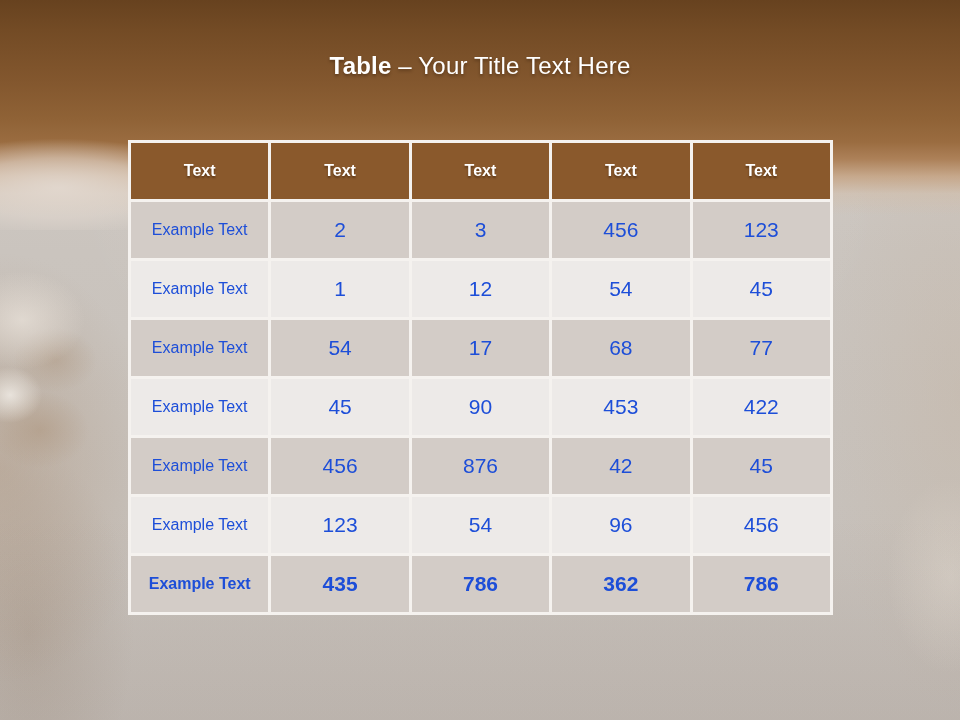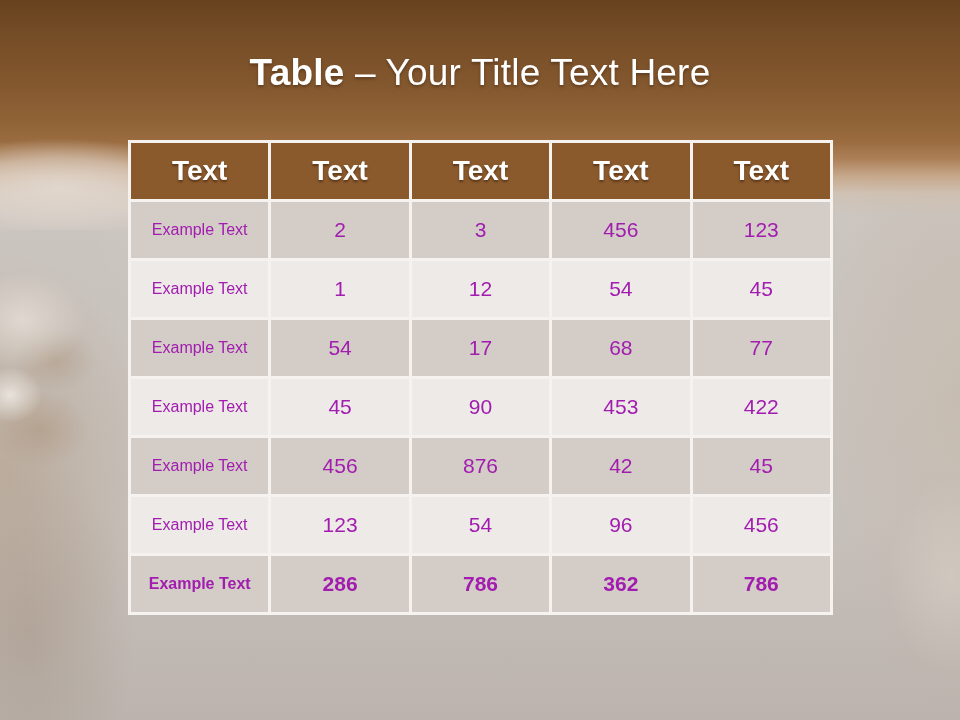--- a/index.html
+++ b/index.html
@@ -77,21 +77,21 @@
   }
 
   .slide-title {
     position: absolute;
     top: 52px;
     left: 0;
     width: 960px;
     margin: 0;
     text-align: center;
     color: #ffffff;
-    font-size: 37px;
+    font-size: 24px;
     font-weight: 400;
     letter-spacing: 0.2px;
     text-shadow: 0 2px 3px rgba(50,28,10,0.45);
   }
   .slide-title .emphasis { font-weight: 700; }
 
   table.data-table {
     position: absolute;
     left: 128px;
     top: 140px;
@@ -104,26 +104,26 @@
   .data-table th, .data-table td {
     width: 20%;
     height: 56px;
     padding: 0;
     text-align: center;
     vertical-align: middle;
   }
   .data-table th {
     background: #8a592c;
     color: #ffffff;
-    font-size: 28px;
+    font-size: 16px;
     font-weight: 700;
     text-shadow: 0 2px 2px rgba(40,20,5,0.45);
   }
   .data-table td {
-    color: #a21caf;
+    color: #1d4ed8;
     font-size: 21px;
     font-weight: 400;
     text-align: center;
   }
   .data-table td.label-cell { font-size: 16px; }
   .data-table tr.row-dark td  { background: #d3ccc7; }
   .data-table tr.row-light td { background: #edeae8; }
   .data-table tr.total-row td { font-weight: 700; }
 </style>
 </head>
@@ -189,20 +189,20 @@
       </tr>
       <tr class="row-light">
         <td class="label-cell">Example Text</td>
         <td>123</td>
         <td>54</td>
         <td>96</td>
         <td>456</td>
       </tr>
       <tr class="row-dark total-row">
         <td class="label-cell">Example Text</td>
-        <td>286</td>
+        <td>435</td>
         <td>786</td>
         <td>362</td>
         <td>786</td>
       </tr>
     </tbody>
   </table>
 </div>
 
 </body></html>

